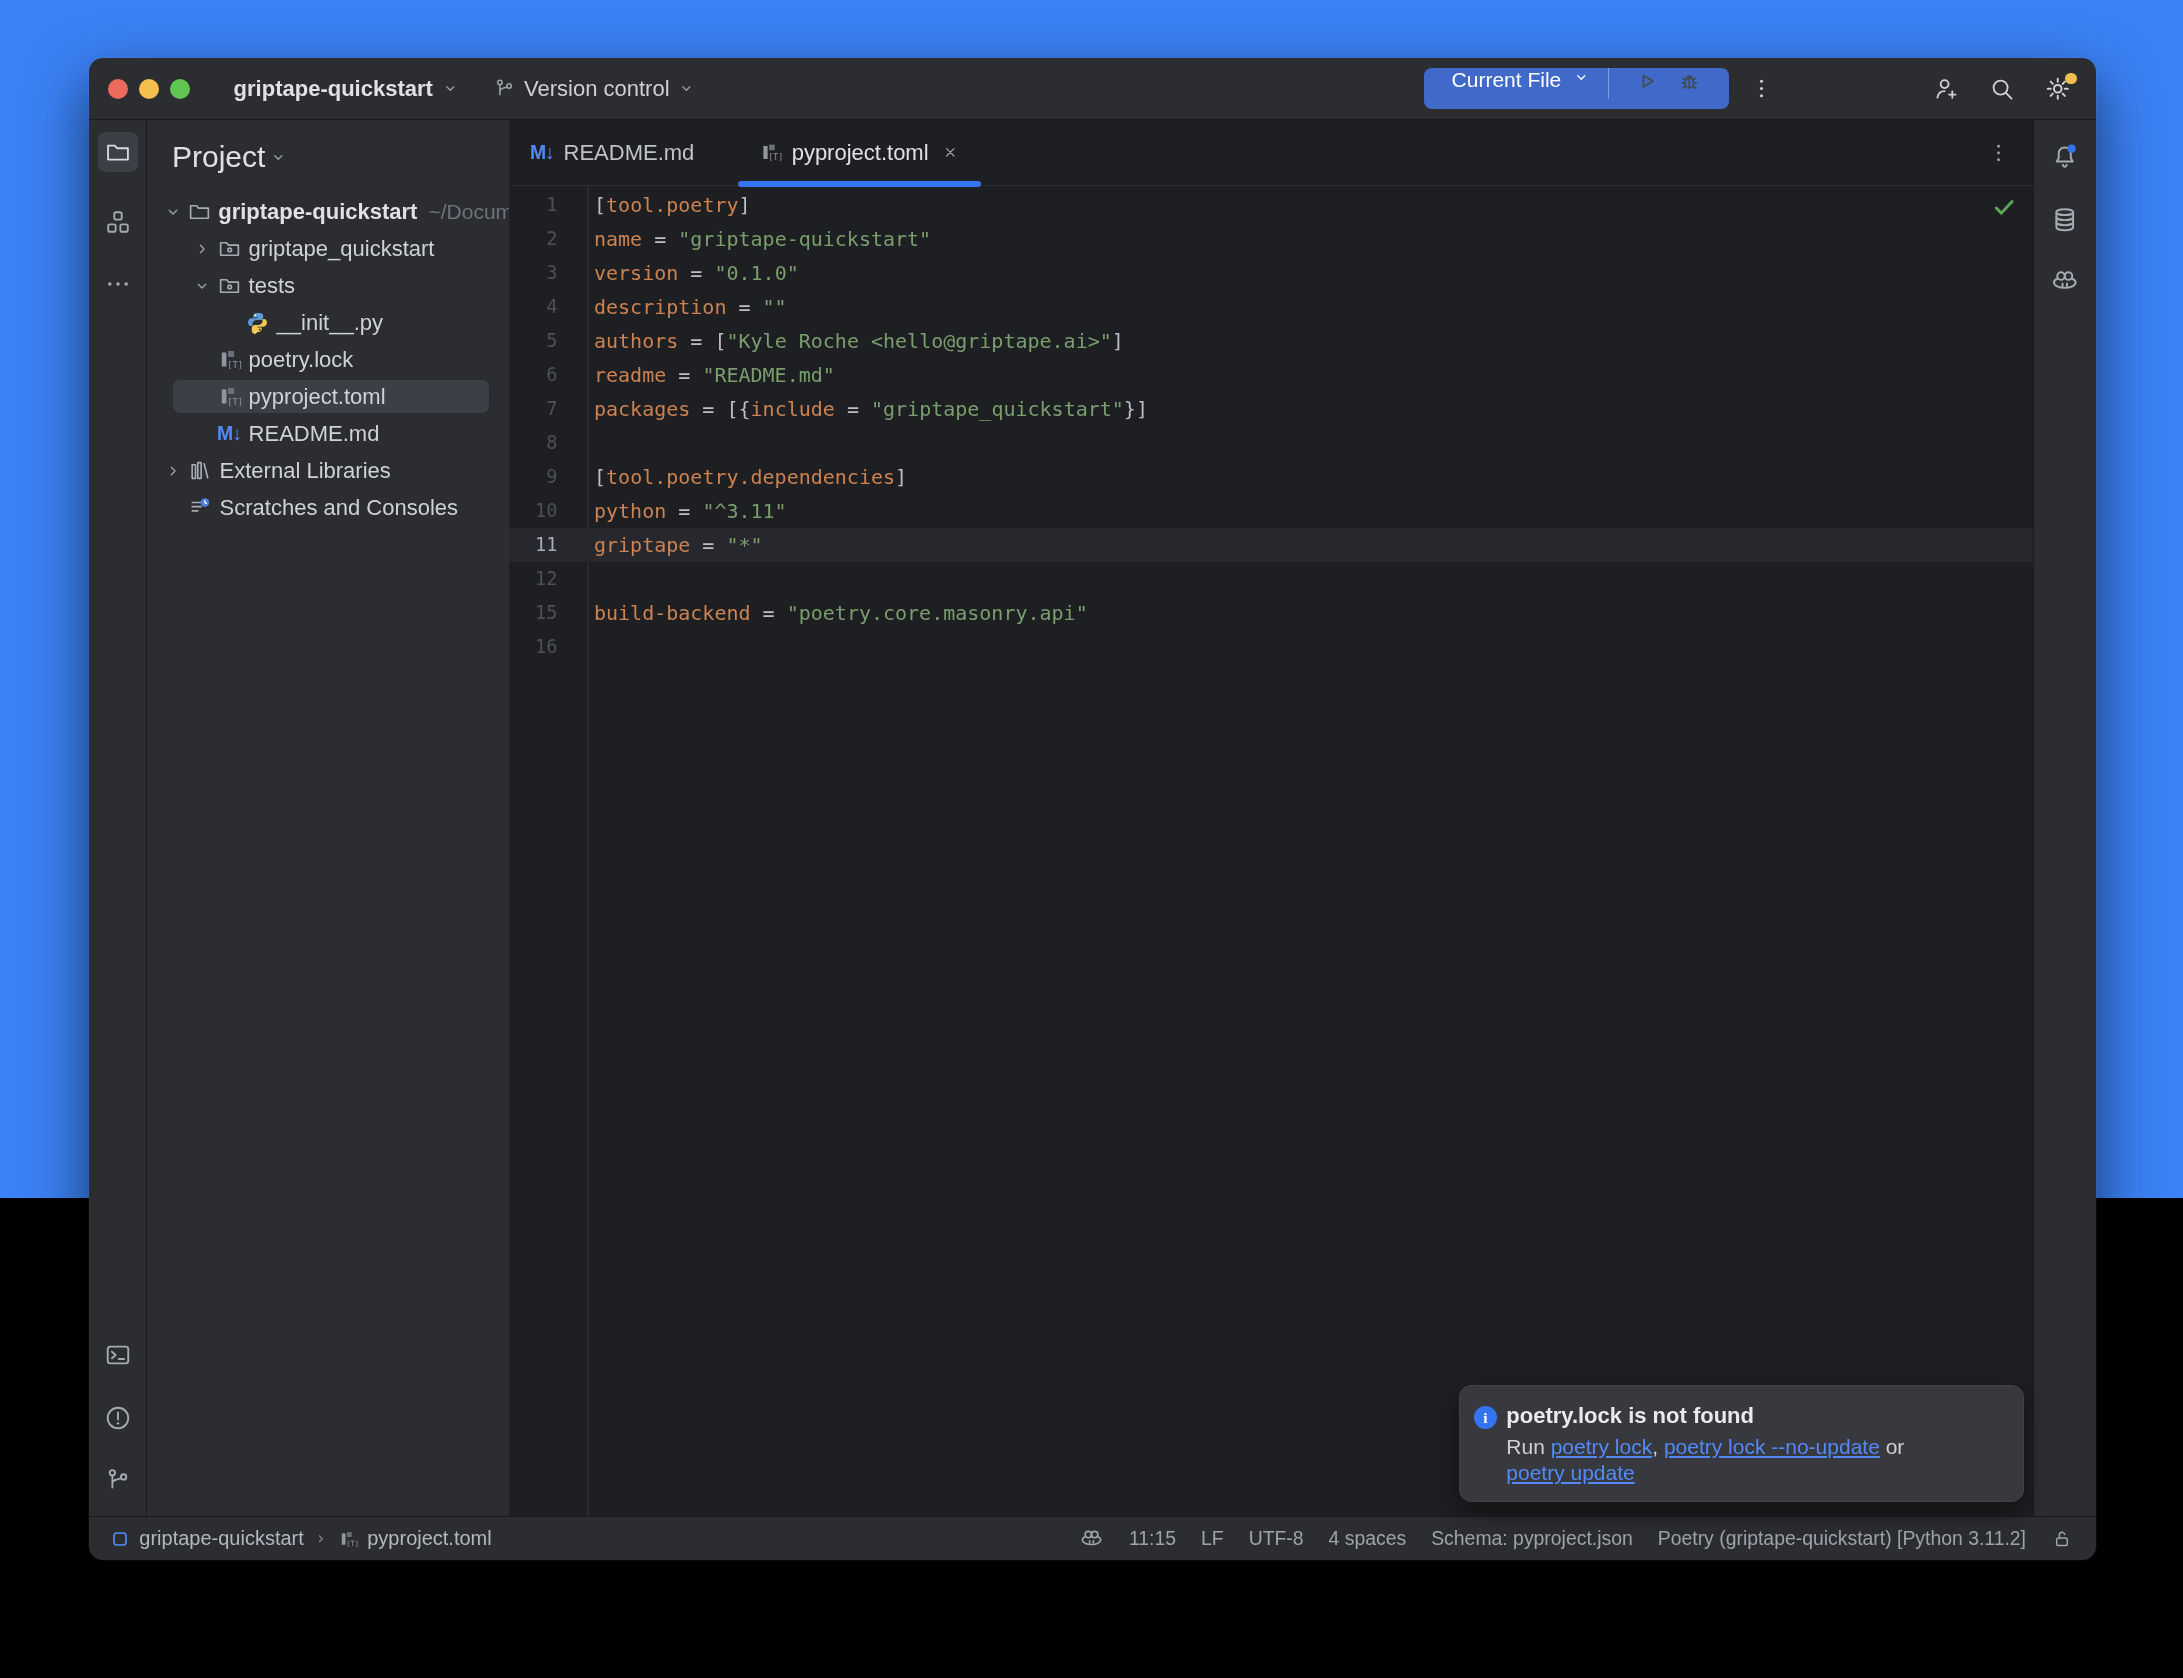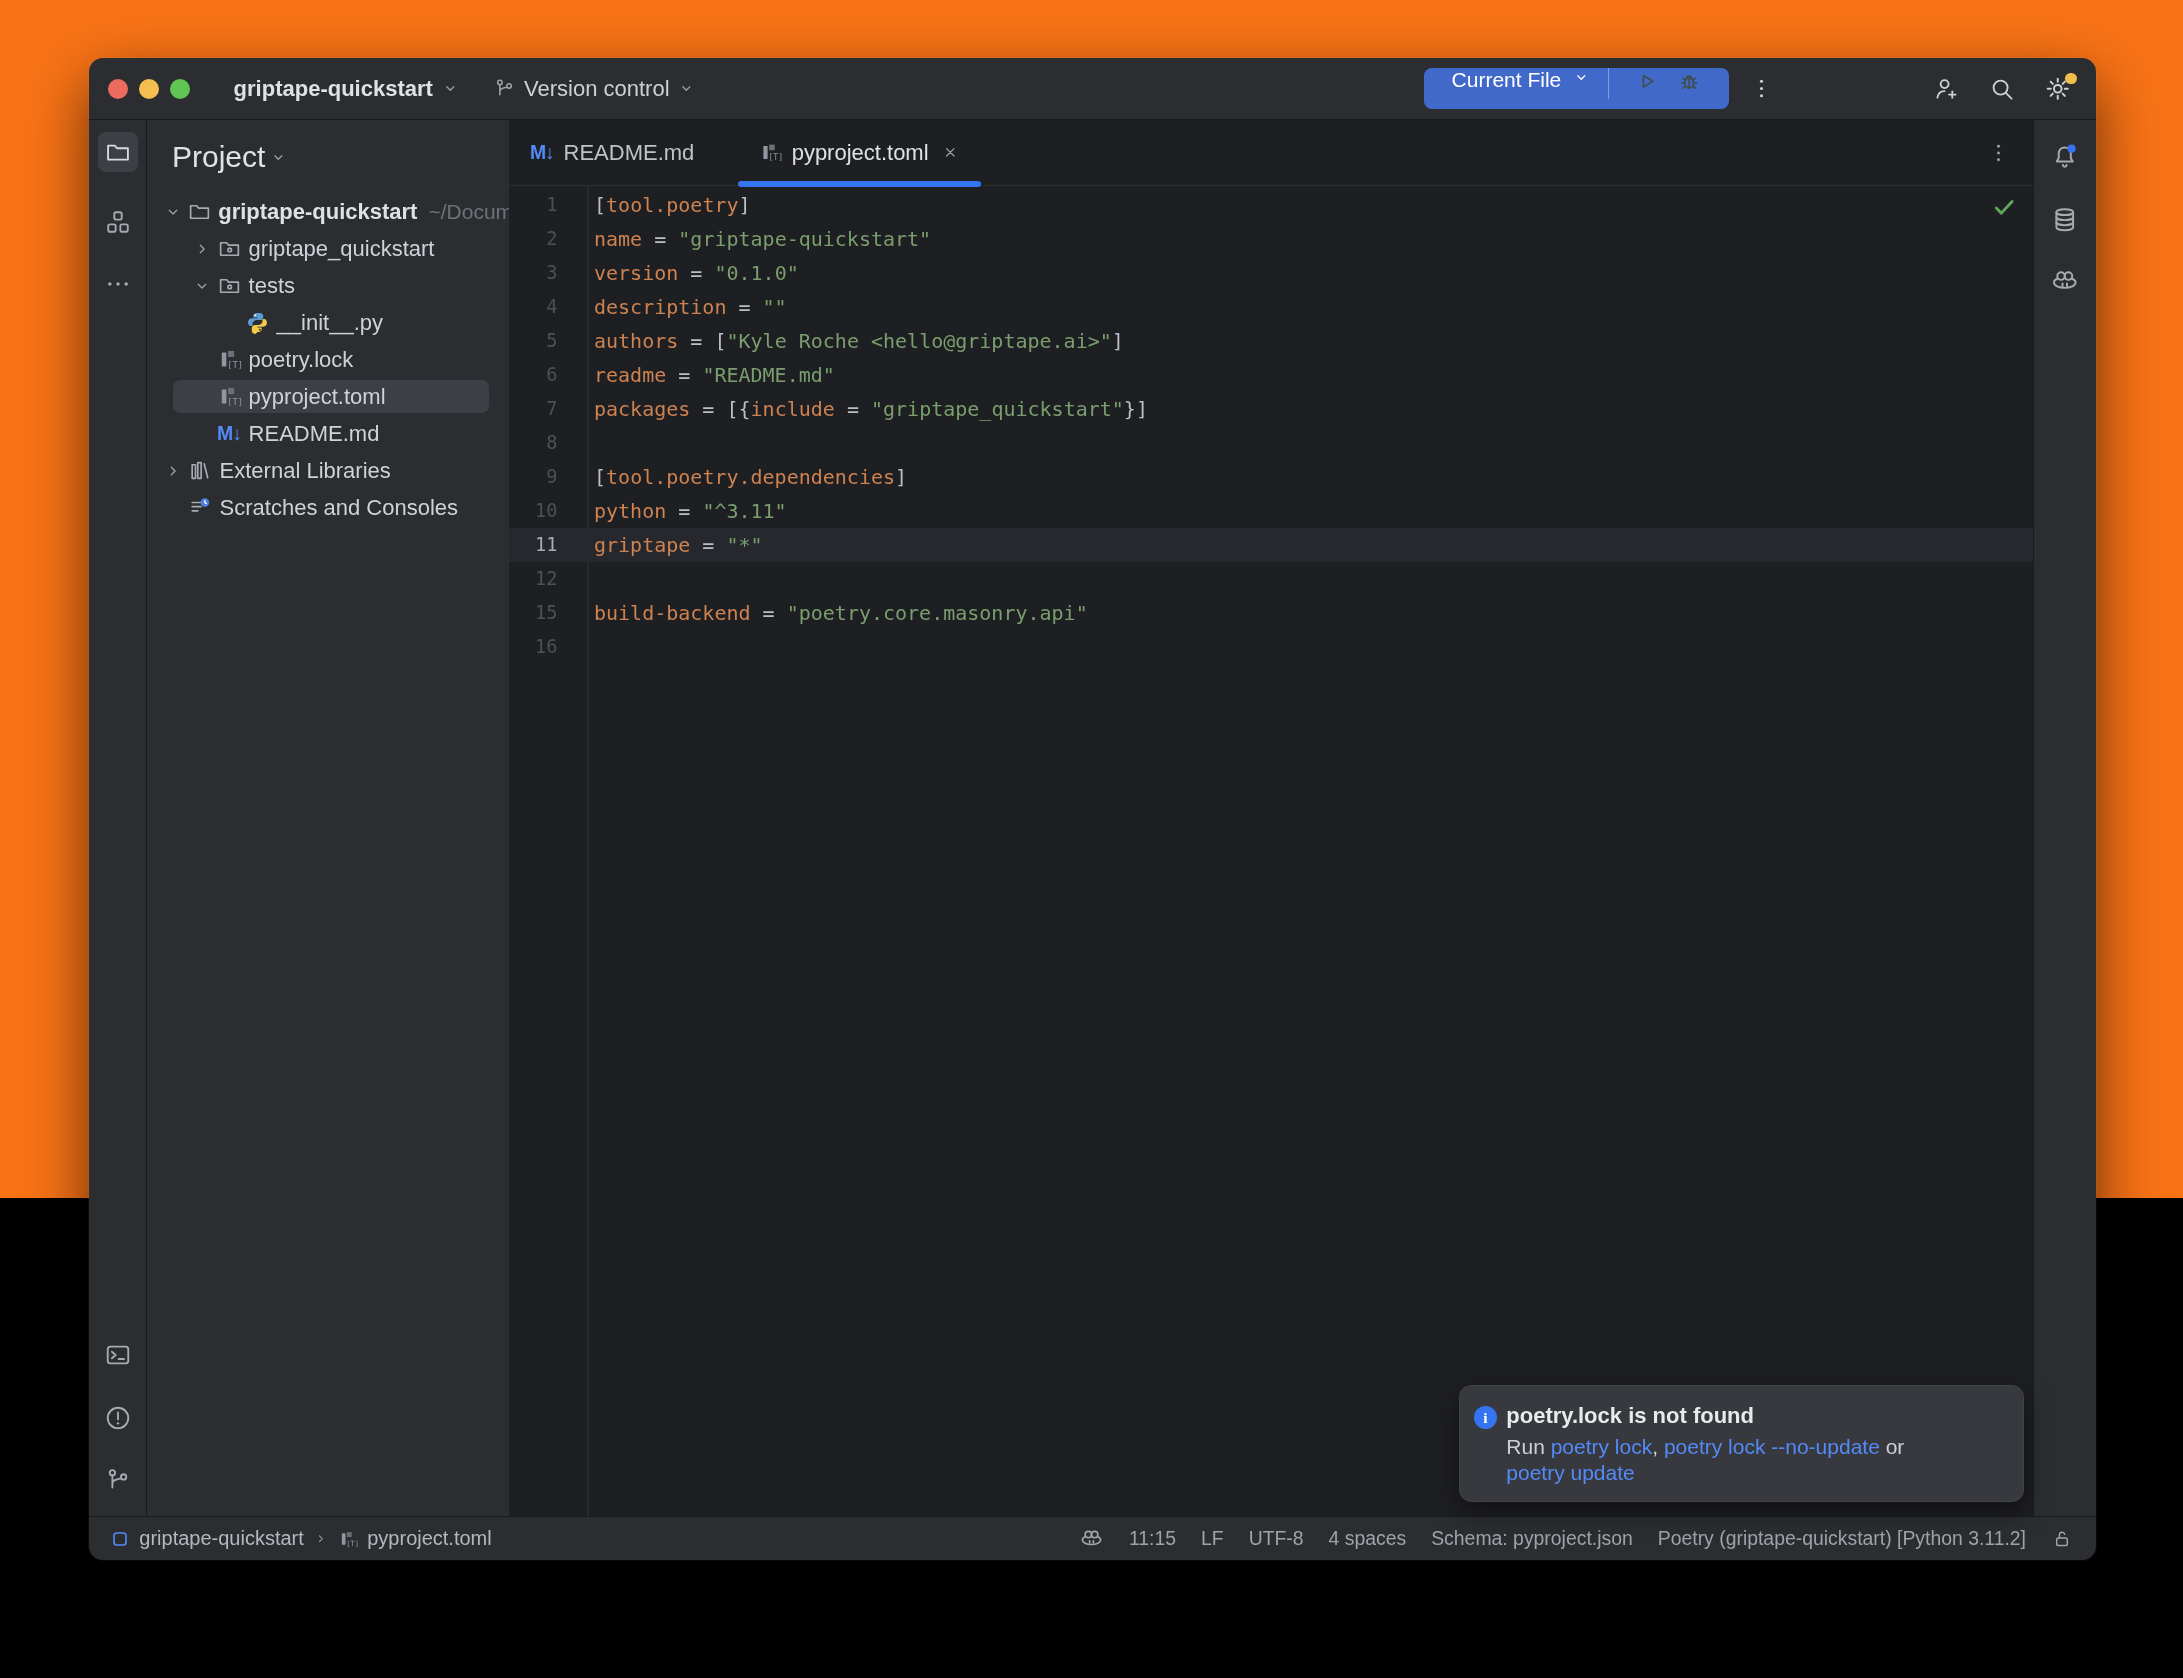--- a/index.html
+++ b/index.html
@@ -1,18 +1,18 @@
 <!DOCTYPE html>
 <html style="font-size:12.4px"><head>
 <meta charset="utf-8">
 <style>
   * { box-sizing: border-box; margin: 0; padding: 0; }
   html,body { width:2183px; height:1678px; background:#000; overflow:hidden;
               font-family:"Liberation Sans", sans-serif; }
-  #canvas { position:relative; width:2183px; height:1198px; background:#f97316; }
+  #canvas { position:relative; width:2183px; height:1198px; background:#3b82f6; }
 
   .window { position:absolute; left:89px; top:58px; width:2007px; height:1502px;
             background:#2B2D30; border-radius:14px; overflow:hidden;
             display:flex; flex-direction:column;
             box-shadow:0 0 0 0.8px rgba(255,255,255,0.05), 0 23px 62px rgba(0,0,0,0.6); }
 
   
   .titlebar { flex:0 0 62px; height:62px; display:flex; align-items:center;
               border-bottom:1.6px solid #1A1B1E; padding-right:10px; }
   .traffic { display:flex; gap:11px; margin-left:18.6px; }
@@ -91,21 +91,21 @@
   
   .popup { position:absolute; left:1370px; top:1327px; width:565px; height:117px;
            background:#37393E; border-radius:12.4px; border:0.8px solid rgba(255,255,255,0.05);
            box-shadow:0 9.3px 26.4px rgba(0,0,0,0.45); padding:17px 22px 17px 14px;
            display:flex; gap:9.3px; z-index:5; }
   .info-circle { flex:0 0 23px; width:23px; height:23px; border-radius:50%; margin-top:3.1px;
                  color:#fff; font-weight:700; font-size:15.5px; display:flex; align-items:center;
                  justify-content:center; font-family:"Liberation Serif", serif; }
   .popup-title { font-size:22px; font-weight:700; color:#E8EAED; margin-bottom:5px; }
   .popup-body { font-size:21px; line-height:26.4px; color:#CED0D6; }
-  .plink { cursor:pointer; }
+  .plink { cursor:pointer;text-decoration:underline; }
 </style>
 </head>
 <body>
 
 <div id="canvas">
   <div class="window">
 
     <div class="titlebar">
       <div class="traffic">
         <div class="tl" id="tl-red" style="background: rgb(236, 106, 94);"></div>

